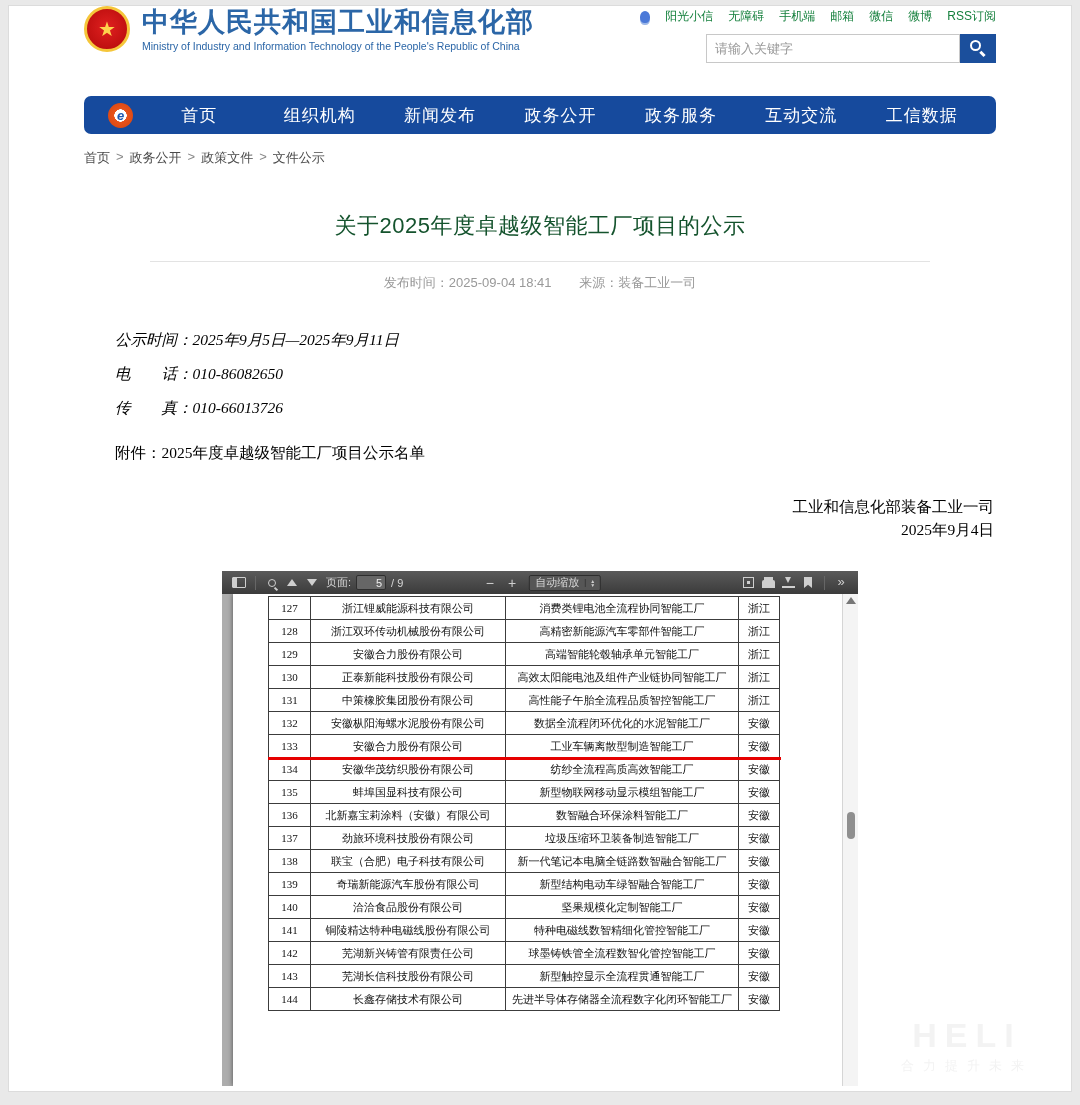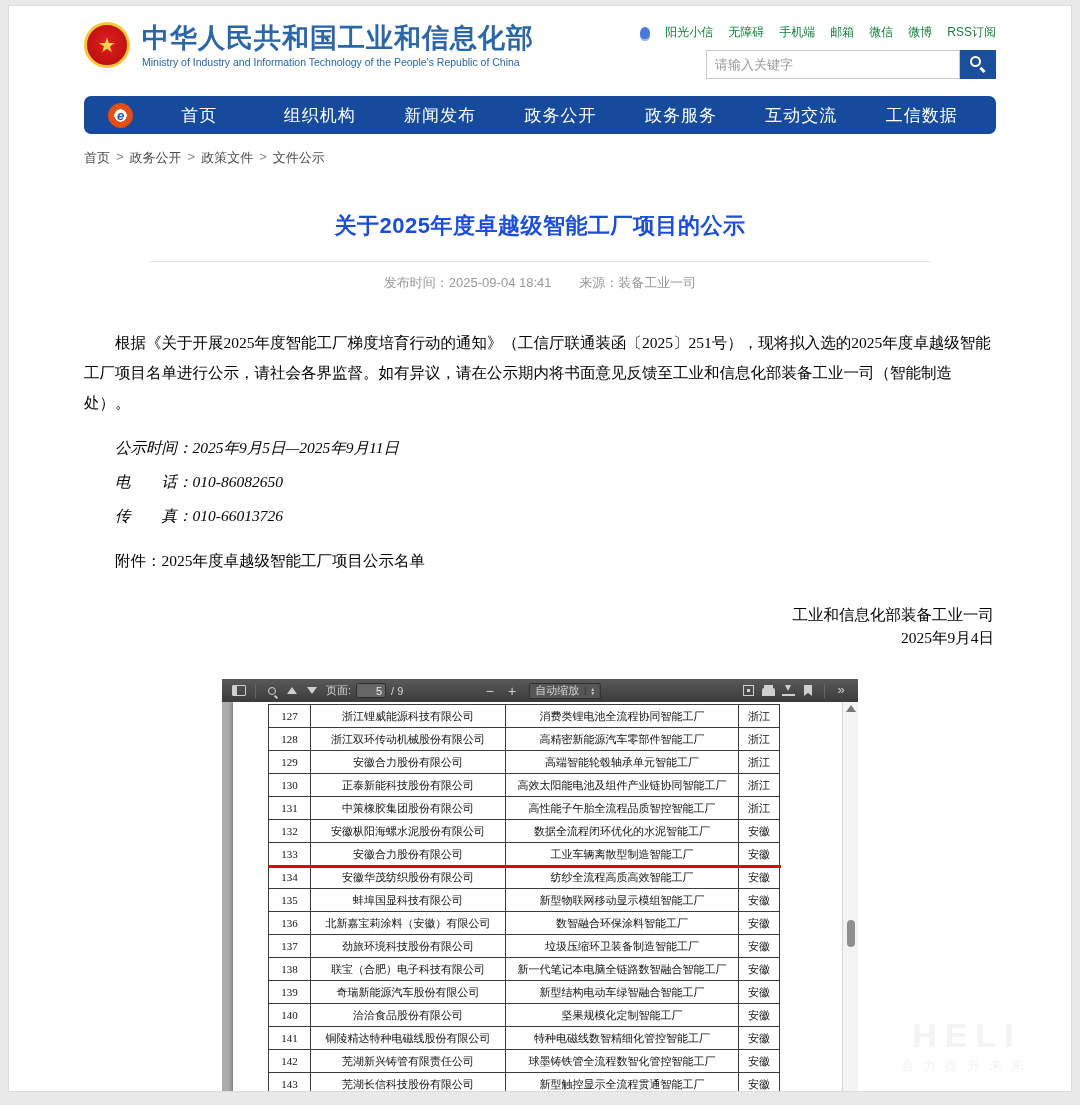--- a/index.html
+++ b/index.html
@@ -2,21 +2,21 @@
 <html><head>
 <meta charset="utf-8">
 <style>
   * { margin:0; padding:0; box-sizing:border-box; }
   html,body { width:1080px; height:1105px; }
   body { background:#e9e9e9; font-family:"Liberation Sans", sans-serif; position:relative; overflow:hidden; }
   .frame { position:absolute; left:8px; top:5px; width:1064px; height:1087px; background:#fff; border:1px solid #dcdcdc; overflow:hidden; }
   .container { width:912px; margin:0 auto; position:relative; }
 
   
-  .site-header { display:flex; justify-content:space-between; align-items:flex-start; padding-top:16px; height:84px; }
+  .site-header { display:flex; justify-content:space-between; align-items:flex-start; height:84px; }
   .logo-block { display:flex; align-items:center; gap:12px; }
   .emblem { width:46px; height:46px; border-radius:50%; background:radial-gradient(circle at 50% 45%, #e02020 0%, #c01010 70%, #a50d0d 100%); border:3px solid #f5c63a; display:flex; align-items:center; justify-content:center; color:#ffd34d; font-size:20px; flex:0 0 auto; }
   .emblem::before { content:"★"; }
   .site-title { color:#2b66a7; font-size:27px; font-weight:bold; letter-spacing:1px; line-height:30px; }
   .site-subtitle { color:#2b66a7; font-size:10.5px; font-weight:normal; margin-top:3px; }
   .header-right { display:flex; flex-direction:column; align-items:flex-end; gap:9px; padding-top:2px; }
   .top-links { display:flex; align-items:center; gap:15px; font-size:12px; color:#333; }
   .assistant-icon { width:10px; height:12px; background:#4b79d8; border-radius:50% 50% 45% 45%; display:inline-block; box-shadow:0 2px 0 #9db8e8; }
   .top-link { color:#15803d; text-decoration:none; cursor:pointer; }
   .search-row { display:flex; }
@@ -31,21 +31,21 @@
   .nav-logo-icon { width:25px; height:25px; border-radius:50%; background:radial-gradient(circle at 50% 50%, #ffffff 34%, #e8531b 36%, #d5430f 100%); display:flex; align-items:center; justify-content:center; color:#1c57b0; font-size:13px; font-weight:bold; font-style:italic; margin:0 6px 0 10px; flex:0 0 auto; }
   .nav-items { flex:1; display:flex; }
   .nav-item { flex:1; text-align:center; color:#fff; font-size:17px; cursor:pointer; letter-spacing:1px; }
 
   
   .breadcrumb { margin-top:15px; font-size:13px; color:#4a4a4a; display:flex; gap:6px; }
   .crumb { color:#4a4a4a; cursor:pointer; }
   .crumb-sep { color:#888; }
 
   
-  .article-title { text-align:center; font-size:22px; font-weight:bold; color:#1d4ed8; margin-top:44px; letter-spacing:0.5px; }
+  .article-title { text-align:center; font-size:22px; font-weight:normal; color:#14532d; margin-top:44px; letter-spacing:0.5px; }
   .title-divider { width:780px; height:1px; background:#e3e3e3; margin:20px auto 0; }
   .article-meta { text-align:center; font-size:13px; color:#999; margin-top:12px; }
   .article-meta span { margin:0 12px; }
   .article-body { font-family:"Liberation Serif", serif; font-size:15.5px; color:#000; margin-top:36px; }
   .article-body p.indent { text-indent:2em; line-height:30px; }
   .para-contact { margin-top:10px; line-height:24px !important;font-style:italic; }
   .para-first { margin-bottom:18px; }
   .para-attach { margin-top:18px; }
   .sign { text-align:right; line-height:23px; padding-right:2px; }
   .sign-org { margin-top:27px; }
@@ -167,21 +167,20 @@
       </div>
 
     <h1 class="article-title">关于2025年度卓越级智能工厂项目的公示</h1>
     <div class="title-divider"></div>
     <div class="article-meta">
       <span>发布时间：2025-09-04 18:41</span>
       <span>来源：装备工业一司</span>
     </div>
 
     <div class="article-body">
-      <p class="indent para-first">根据《关于开展2025年度智能工厂梯度培育行动的通知》（工信厅联通装函〔2025〕251号），现将拟入选的2025年度卓越级智能工厂项目名单进行公示，请社会各界监督。如有异议，请在公示期内将书面意见反馈至工业和信息化部装备工业一司（智能制造处）。</p>
       <p class="indent para-contact">公示时间：2025年9月5日—2025年9月11日</p>
       <p class="indent para-contact">电　　话：010-86082650</p>
       <p class="indent para-contact">传　　真：010-66013726</p>
       <p class="indent para-attach">附件：2025年度卓越级智能工厂项目公示名单</p>
       <p class="sign sign-org">工业和信息化部装备工业一司</p>
       <p class="sign">2025年9月4日</p>
     </div>
 
     <div class="pdf-viewer">
       <div class="pdf-toolbar">

